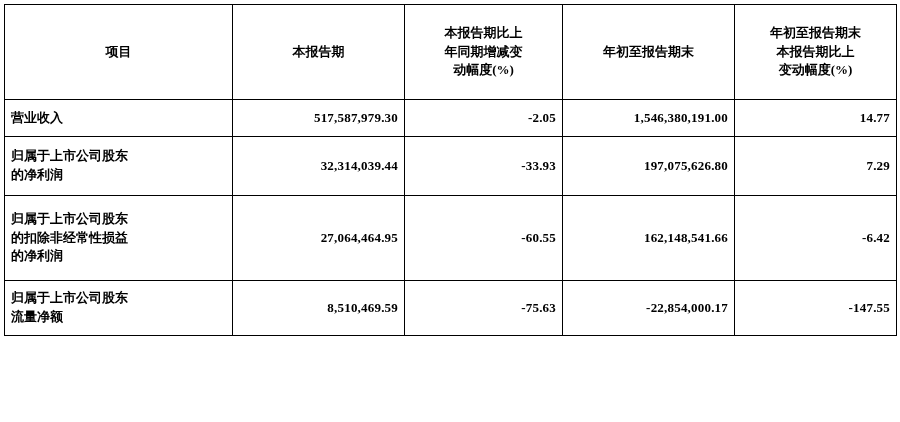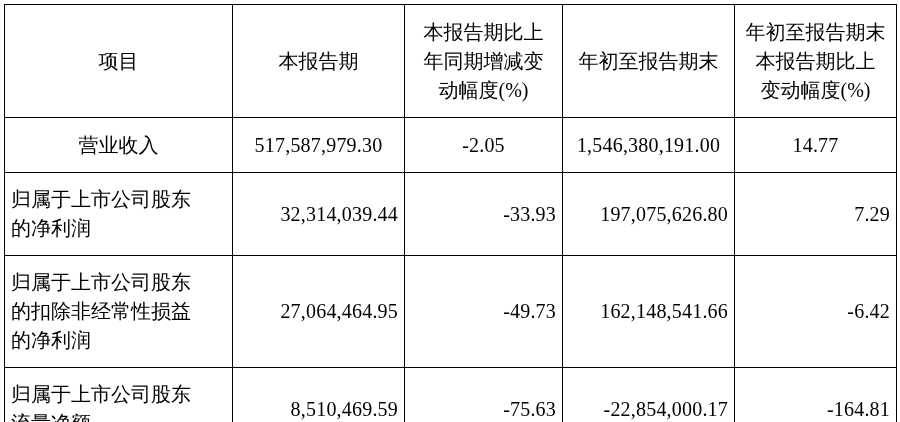--- a/index.html
+++ b/index.html
@@ -23,25 +23,25 @@
   }
   table.fin-table {
     border-collapse: collapse;
     width: 892px;
     margin: 0;
     table-layout: fixed;
   }
   table.fin-table th,
   table.fin-table td {
     border: 1px solid #000000;
-    padding: 12px 6px;
-    font-size: 20px;
+    padding: 3px 6px;
+    font-size: 13px;
     line-height: 1.45;
     vertical-align: middle;
-    font-weight: normal;
+    font-weight: bold;
   }
   thead th {
     text-align: center;
     vertical-align: middle;
     height: 88px;
   }
   .col-item   { width: 228px; }
   .col-cur    { width: 172px; }
   .col-curpct { width: 158px; }
   .col-ytd    { width: 172px; }
@@ -52,21 +52,21 @@
     vertical-align: middle;
   }
   td.num {
     text-align: right;
     vertical-align: middle;
     font-family: "Liberation Serif", "DejaVu Serif", serif;
     letter-spacing: 0.2px;
   }
   tr.r-tall td { height: 52px; }
   tr.r-xtall td { height: 78px; }
-  tr.r-short td { height: 30px; text-align: center; }
+  tr.r-short td { height: 30px; }
   tr.r-mid td { height: 48px; }
 </style>
 </head>
 <body>
 
 <div class="sheet">
   <table class="fin-table">
     <colgroup>
       <col class="col-item">
       <col class="col-cur">
@@ -117,29 +117,29 @@
         <td class="num">197,075,626.80</td>
         <td class="num">7.29</td>
       </tr>
       <tr class="r-xtall">
         <td class="label">
           <div>归属于上市公司股东</div>
           <div>的扣除非经常性损益</div>
           <div>的净利润</div>
         </td>
         <td class="num">27,064,464.95</td>
-        <td class="num">-49.73</td>
+        <td class="num">-60.55</td>
         <td class="num">162,148,541.66</td>
         <td class="num">-6.42</td>
       </tr>
       <tr class="r-mid">
         <td class="label">
           <div>归属于上市公司股东</div>
           <div>流量净额</div>
         </td>
         <td class="num">8,510,469.59</td>
         <td class="num">-75.63</td>
         <td class="num">-22,854,000.17</td>
-        <td class="num">-164.81</td>
+        <td class="num">-147.55</td>
       </tr>
     </tbody>
   </table>
 </div>
 
 </body></html>

